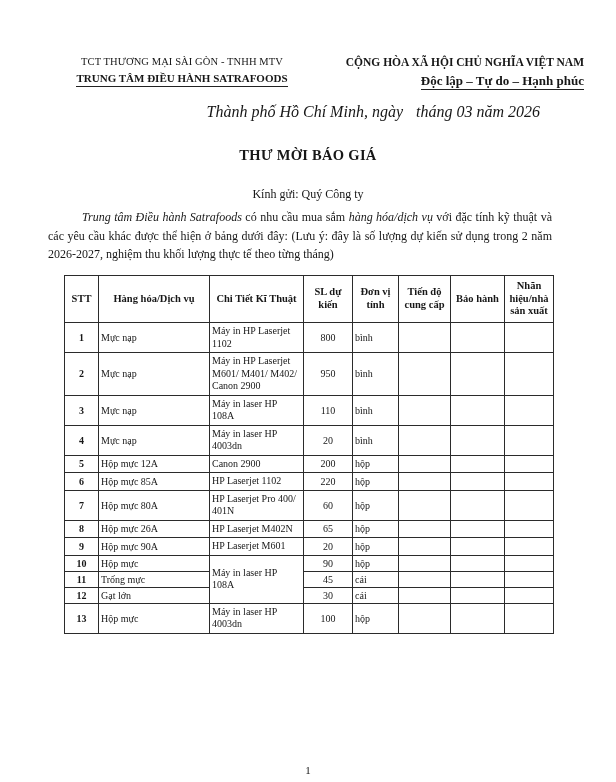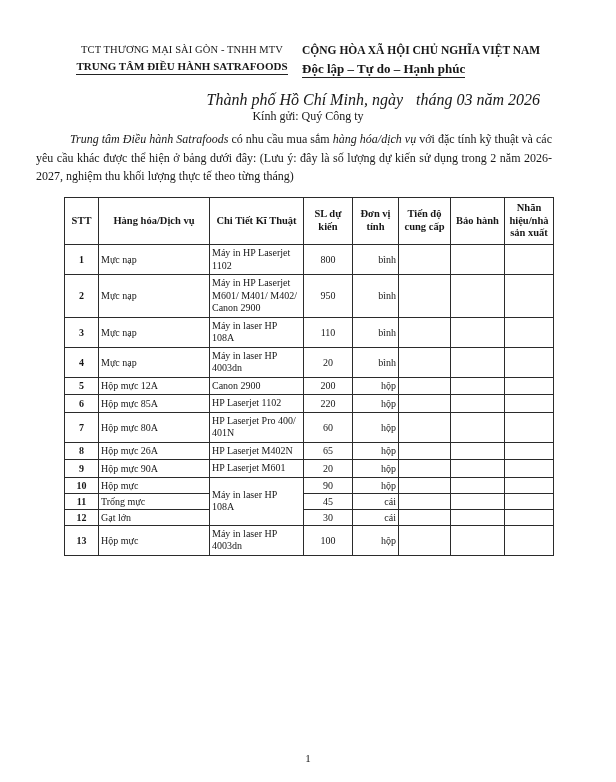--- a/index.html
+++ b/index.html
@@ -21,29 +21,30 @@
     height: 782px;
     box-sizing: border-box;
     padding: 0;
   }
 
   
   .letterhead {
     display: flex;
     align-items: flex-start;
     padding: 44px 32px 0 62px;
+    margin-top: 12px;
   }
   .lh-left {
     width: 240px;
     text-align: center;
     line-height: 1.18;
   }
   .lh-right {
     flex: 1;
-    text-align: left;
+    text-align: right;
     line-height: 1.2;
   }
   .org-line1 {
     font-size: 10.5px;
     letter-spacing: .1px;
     white-space: nowrap;
   }
   .org-line2 {
     font-size: 11px;
     font-weight: bold;
@@ -84,26 +85,27 @@
   .doc-title {
     text-align: center;
     font-size: 14.5px;
     font-weight: bold;
     letter-spacing: .3px;
     margin-top: 26px;
   }
   .salutation {
     text-align: center;
     font-size: 12px;
+    margin-top: 23px;
   }
   .body-para {
     font-size: 12px;
     line-height: 1.52;
     text-align: justify;
-    padding: 6px 64px 0 36px;
+    padding: 6px 64px 0 48px;
     text-indent: 34px;
   }
   .body-para i { font-style: italic; }
 
   
   .table-wrap {
     padding: 12px 62px 0 64px;
   }
   table.quote {
     border-collapse: collapse;
@@ -121,21 +123,21 @@
     font-weight: bold;
     text-align: center;
     line-height: 1.22;
     height: 42px;
     font-size: 10.5px;
   }
   td.c-stt    { text-align: center; font-weight: bold; font-size: 10.5px; }
   td.c-name   { text-align: left; padding-left: 7px; }
   td.c-spec   { text-align: left; line-height: 1.25; }
   td.c-qty    { text-align: center; }
-  td.c-unit   { text-align: right; }
+  td.c-unit   { text-align: left; }
   td.c-blank  { }
 
   col.w-stt   { width: 34px; }
   col.w-name  { width: 111px; }
   col.w-spec  { width: 94px; }
   col.w-qty   { width: 49px; }
   col.w-unit  { width: 46px; }
   col.w-sched { width: 52px; }
   col.w-warr  { width: 54px; }
   col.w-brand { width: 49px; }
@@ -162,20 +164,21 @@
     <div class="lh-right">
       <div class="nation-line1">CỘNG HÒA XÃ HỘI CHỦ NGHĨA VIỆT NAM</div>
       <div class="nation-line2">Độc lập – Tự do – Hạnh phúc</div>
     </div>
   </div>
 
   <div class="datebar">
     <span>Thành phố Hồ Chí Minh, ngày</span><span class="date-blank"></span><span>tháng 03 năm 2026</span>
   </div>
 
+  <div class="doc-title">THƯ MỜI BÁO GIÁ</div>
 
   <div class="salutation">Kính gửi: Quý Công ty</div>
 
   <div class="body-para" id="body-para"><i>Trung tâm Điều hành Satrafoods</i><span> có nhu cầu mua sắm </span><i>hàng hóa/dịch vụ</i><span> với đặc tính kỹ thuật và các yêu cầu khác được thể hiện ở bảng dưới đây: (Lưu ý: đây là số lượng dự kiến sử dụng trong 2 năm 2026-2027, nghiệm thu khối lượng thực tế theo từng tháng)</span></div>
 
   <div class="table-wrap">
     <table class="quote">
       <colgroup>
         <col class="w-stt">
           <col class="w-name">

